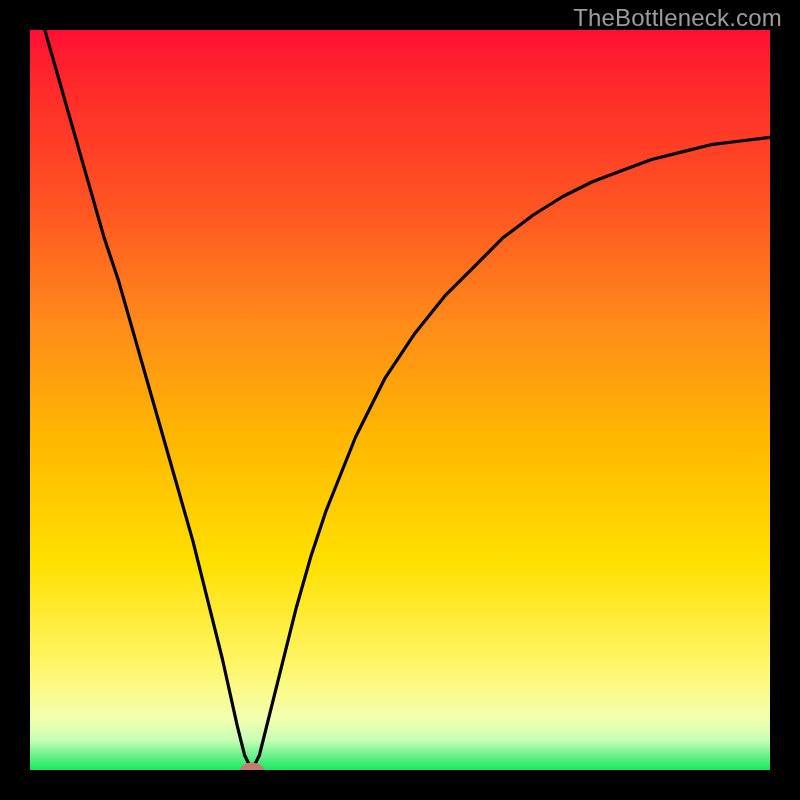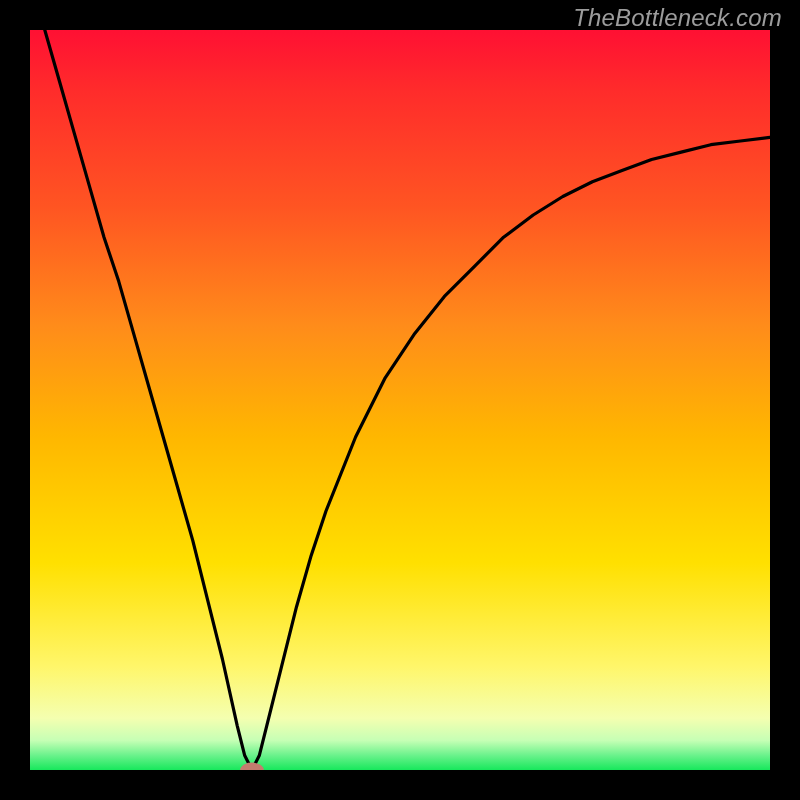--- a/index.html
+++ b/index.html
@@ -9,21 +9,20 @@
     height: 800px;
     background: #000;
     overflow: hidden;
     font-family: Arial, Helvetica, sans-serif;
   }
   .frame {
     position: relative;
     width: 800px;
     height: 800px;
     background: #000;
-    font-style: italic;
   }
   .plot-area {
     position: absolute;
     left: 30px;
     top: 30px;
     width: 740px;
     height: 740px;
     overflow: hidden;
   }
   .gradient-bg {

